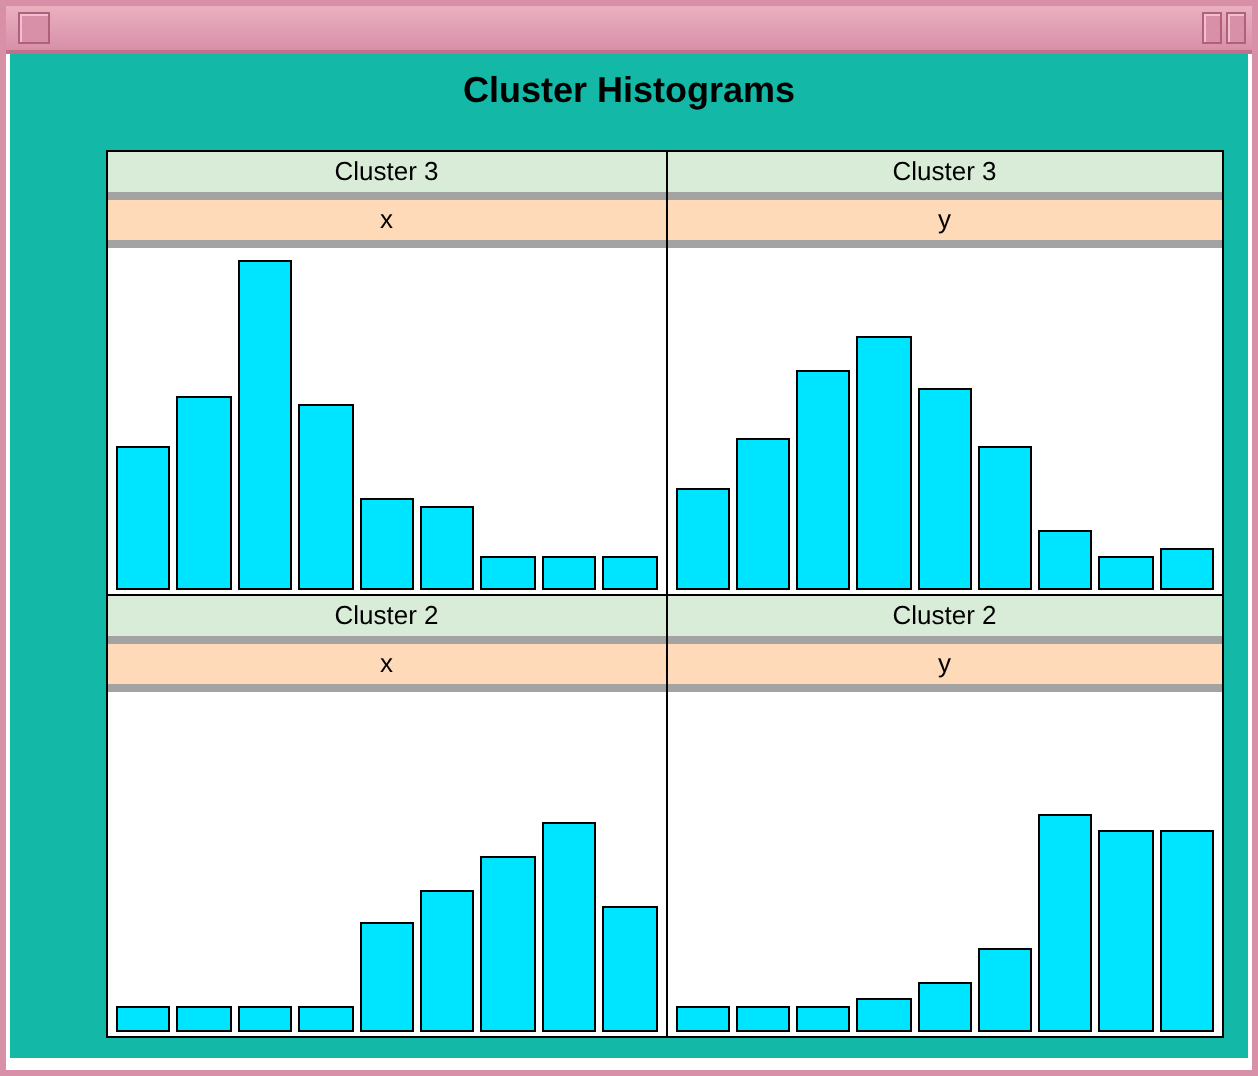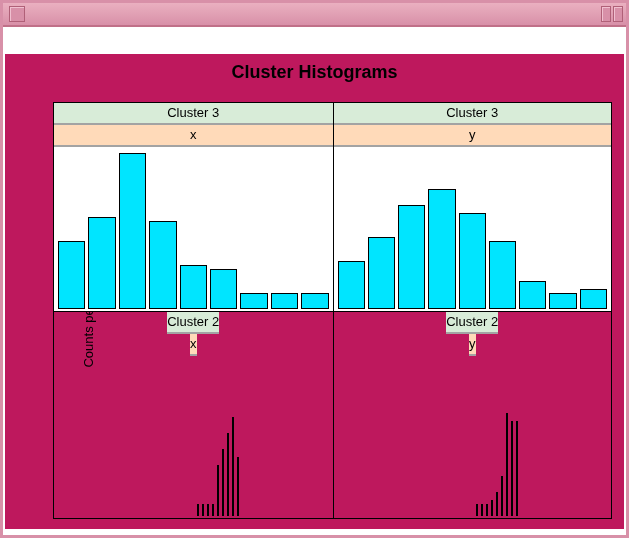--- a/index.html
+++ b/index.html
@@ -49,22 +49,21 @@
   background: #d890a8;
   border: 1px solid #b06078;
   box-shadow: inset 1px 1px 0 #f0c0d0;
 }
 .plot-area {
   position: absolute;
   top: 24px;
   left: 2px;
   right: 2px;
   bottom: 6px;
-  background: #be185d;
-  margin-top: 27px;
+  background: #14b8a6;
 }
 .plot-title {
   text-align: center;
   font-weight: bold;
   font-size: 18px;
   margin-top: 8px;
 }
 .ylabel {
   position: absolute;
   left: 8px;
@@ -84,27 +83,27 @@
   display: grid;
   grid-template-columns: 1fr 1fr;
   grid-template-rows: 1fr 1fr;
 }
 .panel {
   position: relative;
   display: flex;
   flex-direction: column;
 }
 .panel-right { border-left: 1px solid #000; }
-.panel-bottom { border-top: 1px solid #000; align-items: center; }
+.panel-bottom { border-top: 1px solid #000; }
 .strip {
   height: 20px;
   text-align: center;
   font-size: 13px;
   line-height: 20px;
-  border-bottom: 2px solid #a3a3a3;
+  border-bottom: 4px solid #a3a3a3;
   overflow: hidden;
 }
 .strip-outer {
   background: #d8ecd8;
 }
 .strip-inner {
   background: #ffdab9;
 }
 .bars-region {
   flex: 1 1 auto;

